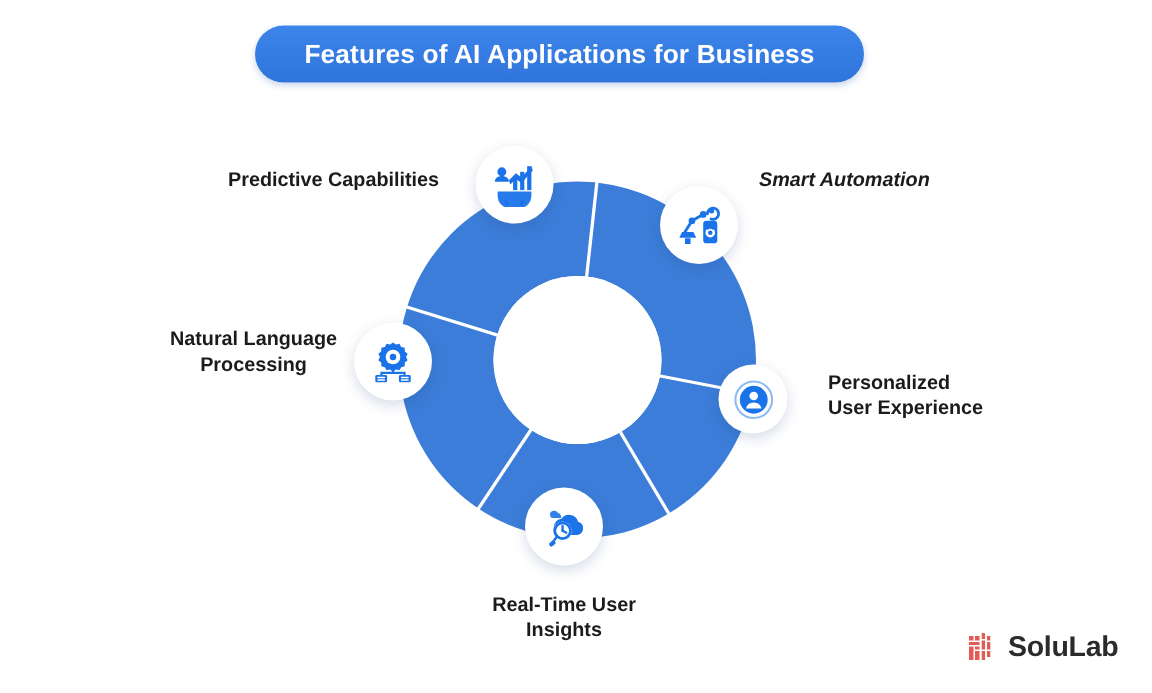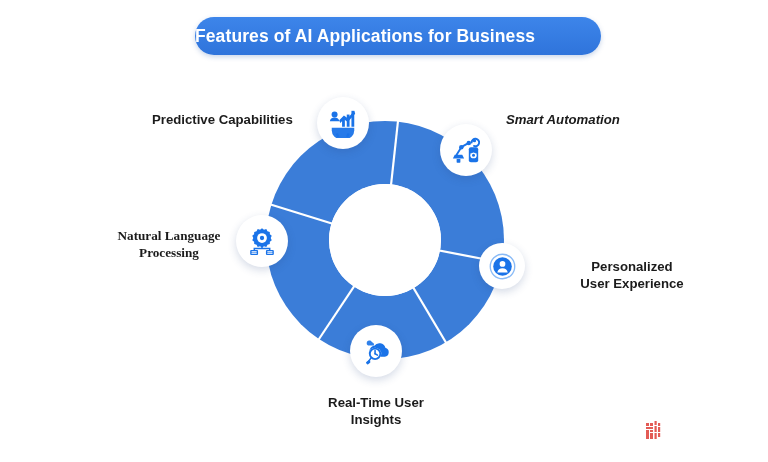--- a/index.html
+++ b/index.html
@@ -12,30 +12,30 @@
     height: 462px;
     position: relative;
     overflow: hidden;
     font-family: "Liberation Sans", sans-serif;
     -webkit-font-smoothing: antialiased;
   }
 
   
   #title-pill {
     position: absolute;
-    left: 195px;
+    left: 170px;
     top: 17px;
     width: 406px;
     height: 38px;
     border-radius: 19px;
     background: linear-gradient(180deg, #3d85ea 0%, #2f74db 100%);
     box-shadow: 0 2px 5px rgba(40,90,170,0.25);
     display: flex;
     align-items: center;
-    justify-content: flex-start;
+    justify-content: center;
   }
   #title-text {
     color: #ffffff;
     font-size: 17.5px;
     font-weight: bold;
     letter-spacing: 0.1px;
     white-space: nowrap;
   }
 
   
@@ -70,22 +70,22 @@
   .feature-label {
     position: absolute;
     color: #1b1b1b;
     font-size: 13.2px;
     font-weight: bold;
     line-height: 17px;
     white-space: pre-line;
   }
   #label-predictive   { left: 137px; top: 111px; text-align: right; padding-left: 15px; }
   #label-automation   { left: 506px; top: 111px; text-align: left; font-style: italic; }
-  #label-nlp          { left: 93px;  top: 227px; width: 152px; text-align: center; font-family: Liberation Serif, serif; }
-  #label-personalized { left: 552px; top: 258px; width: 160px; text-align: center; }
+  #label-nlp          { left: 93px;  top: 217px; width: 152px; text-align: center; }
+  #label-personalized { left: 552px; top: 246px; width: 160px; }
   #label-realtime     { left: 300px; top: 394px; width: 152px; text-align: center; }
 
   
   #brand-logo {
     position: absolute;
     left: 646px;
     top: 421px;
     display: flex;
     align-items: center;
     gap: 6px;
@@ -252,13 +252,14 @@
         <rect x="4" y="12" width="3" height="6"></rect>
         <rect x="8.5" y="0" width="2.2" height="4"></rect>
         <rect x="8.5" y="5" width="2.2" height="6"></rect>
         <rect x="8.5" y="12" width="2.2" height="6"></rect>
         <rect x="12" y="2" width="2.2" height="3"></rect>
         <rect x="12" y="6" width="2.2" height="5"></rect>
         <rect x="12" y="12" width="2.2" height="4"></rect>
       </g>
     </svg>
   </span>
+  <span id="brand-name">SoluLab</span>
 </div>
 
 </body></html>

